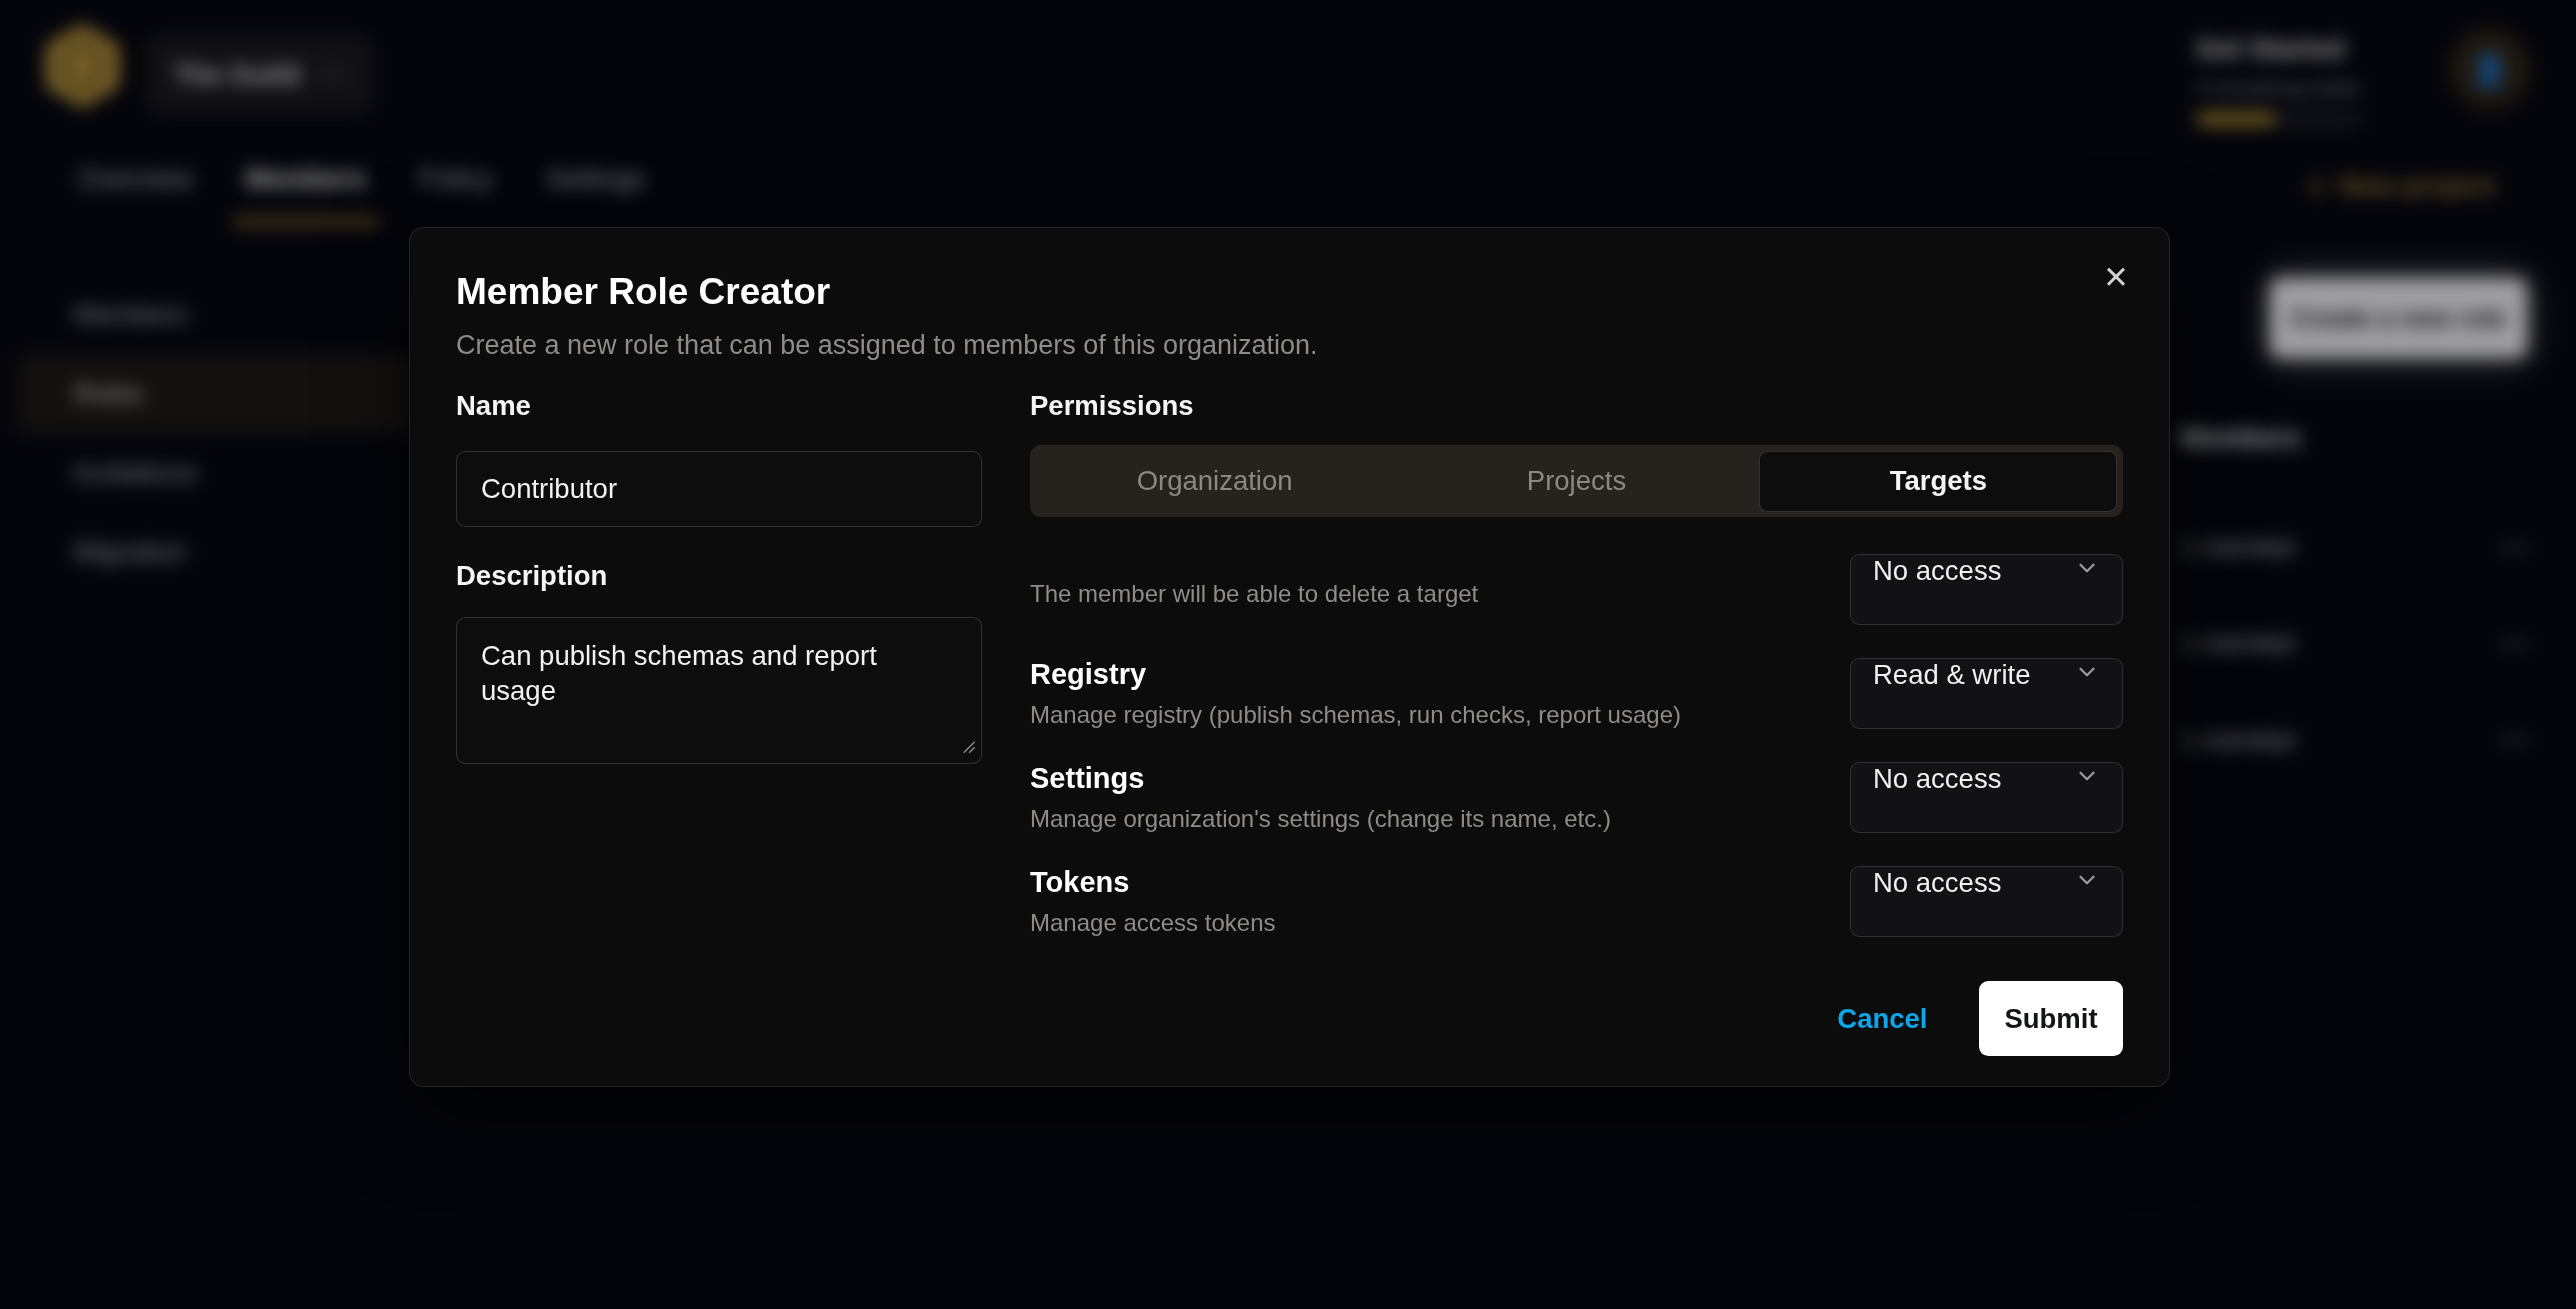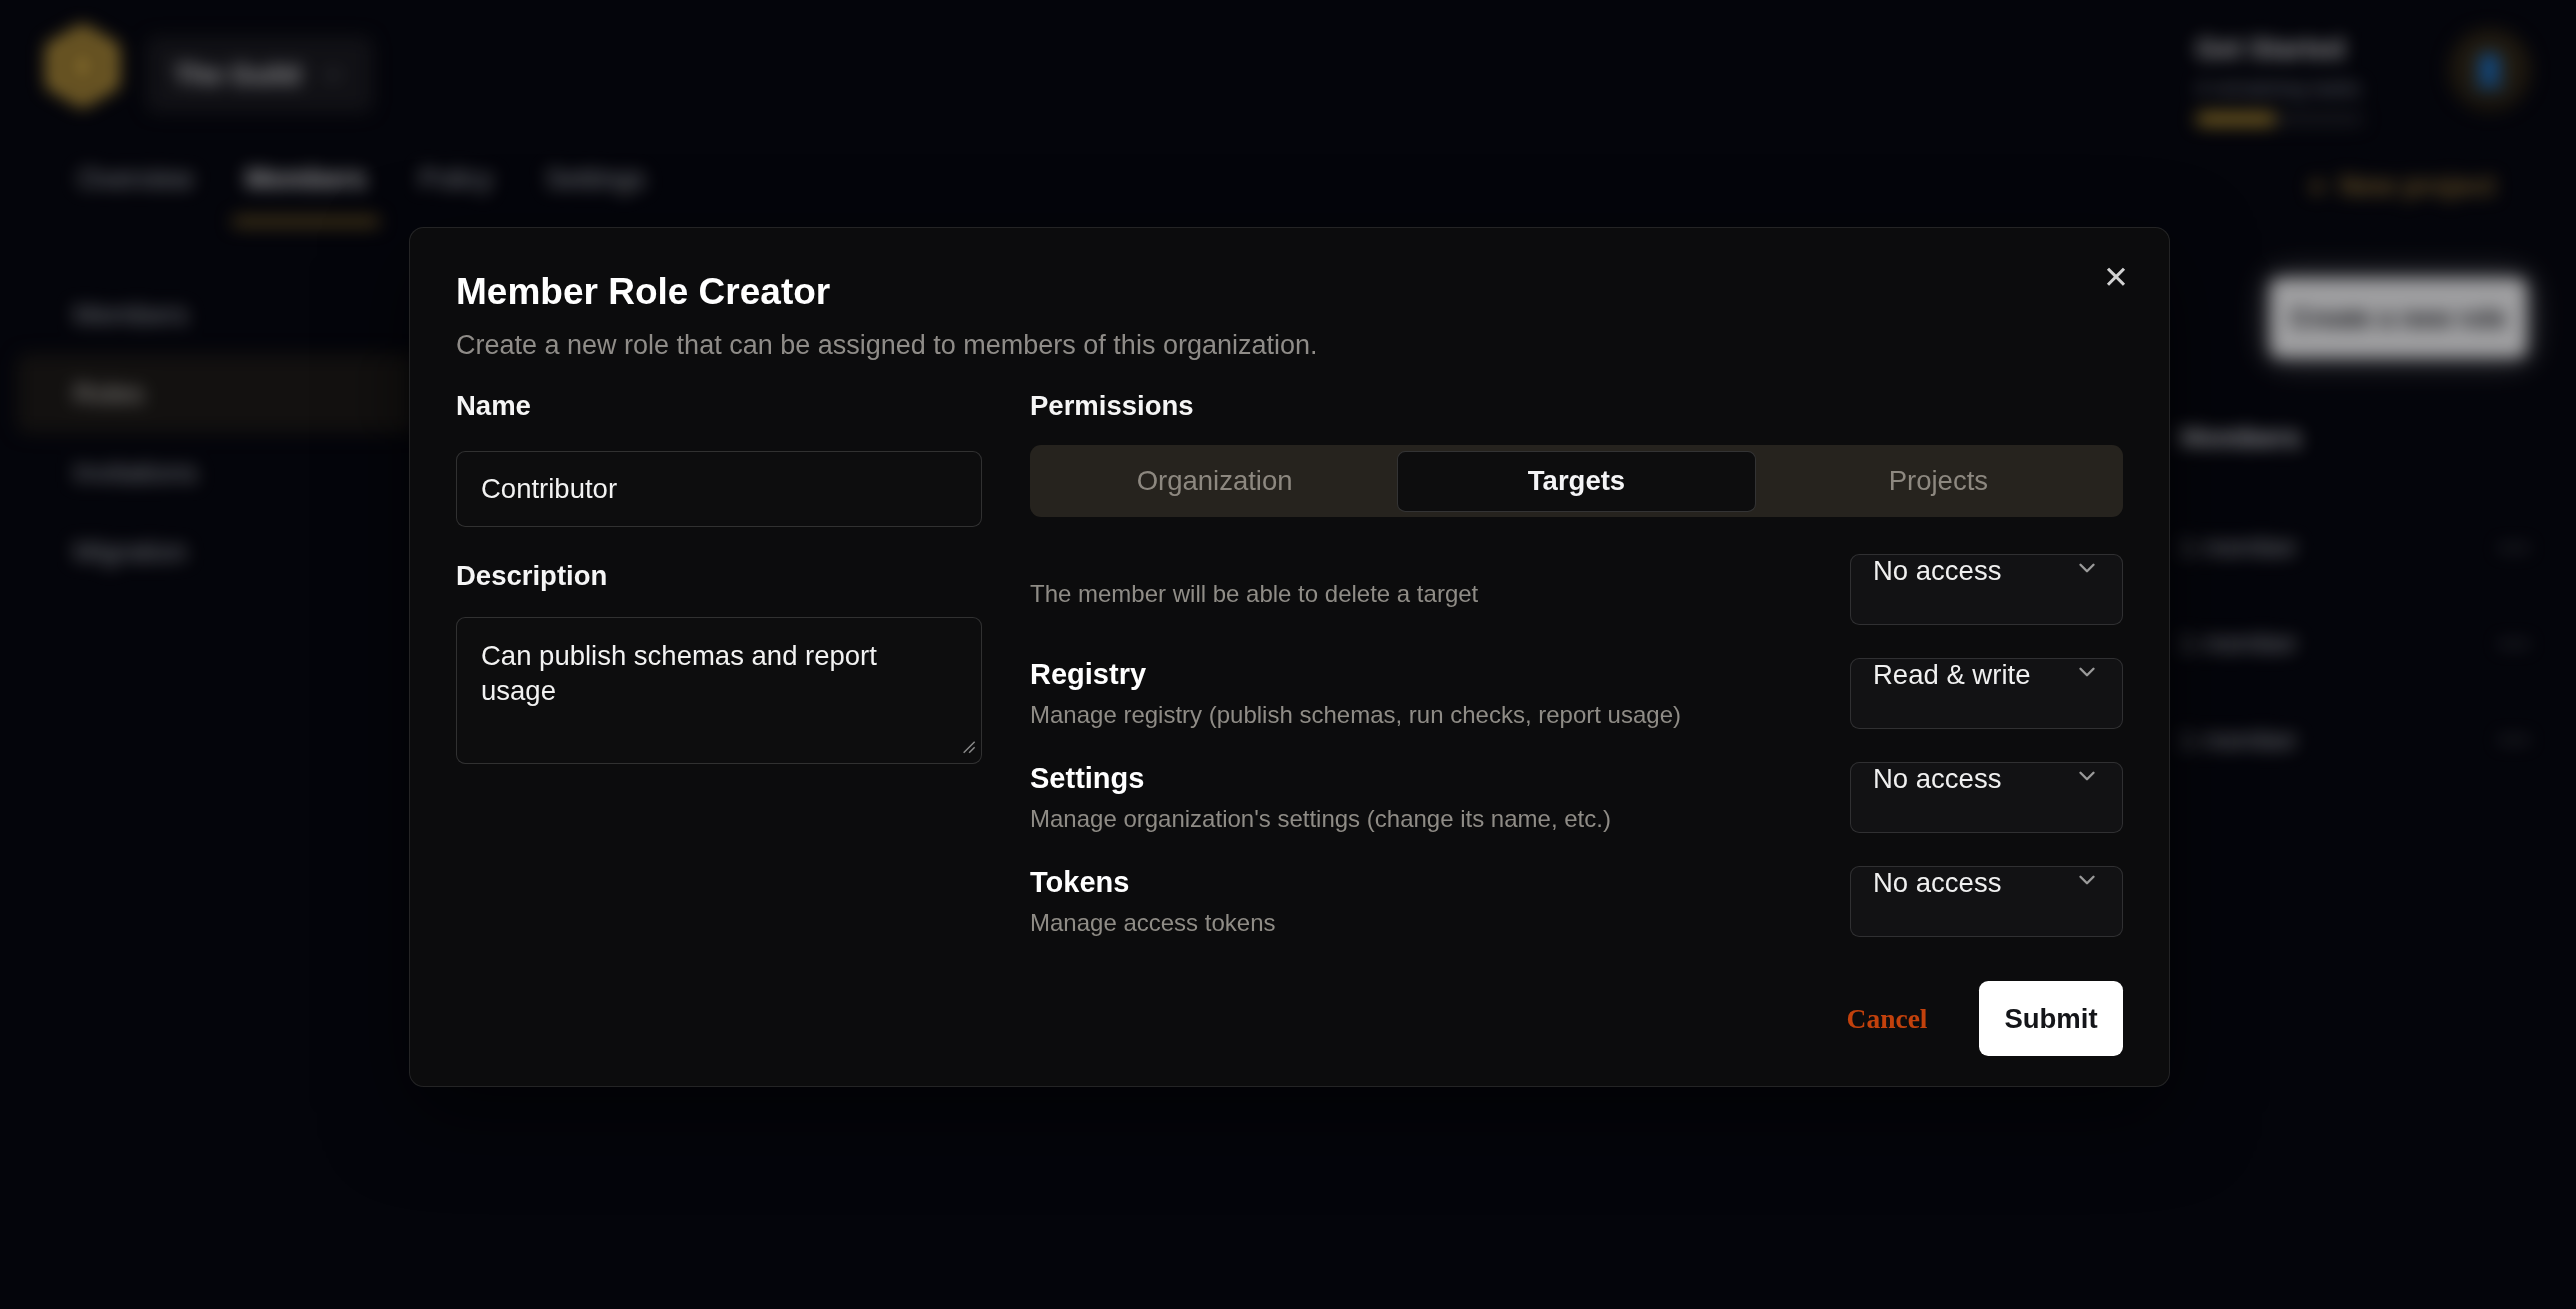--- a/index.html
+++ b/index.html
@@ -152,22 +152,22 @@
     width:273px; height:71px; flex:none; border-radius:9.2px;
     background:#121214; border:0.9px solid rgba(255,255,255,0.13);
     display:flex; align-items:flex-start; justify-content:space-between;
     padding:0 22px; cursor:pointer;
   }
   .perm-select .val { font-size:27.5px; color:#f0f0f0; }
   .perm-select .chev { display:flex; color:#9a9a9a; }
 
   .modal-footer { display:flex; justify-content:flex-end; align-items:center; gap:27.5px; margin-top:44px; }
   .btn-cancel {
-    background:transparent; border:none; color:#c2410c; font-size:27.5px; font-weight:600;
-    padding:18.4px 24px; cursor:pointer; font-family:Liberation Serif, serif;
+    background:transparent; border:none; color:#0ea5e9; font-size:27.5px; font-weight:600;
+    padding:18.4px 24px; cursor:pointer; font-family:Liberation Sans, sans-serif;
   }
   .btn-submit {
     background:#ffffff; border:none; color:#141519; font-size:27.5px; font-weight:600;
     width:144px; height:75px; border-radius:9.2px; cursor:pointer;
     font-family:"Liberation Sans", sans-serif;
   }
 </style>
 </head>
 <body>
 
@@ -282,25 +282,25 @@
       </div>
     </div>
 
     <div class="col-right">
       <div class="field-label">Permissions</div>
 
       <div class="tab-group">
         <div class="perm-tab">
           <span>Organization</span>
         </div>
+        <div class="perm-tab">
+          <span>Projects</span>
+        </div>
         <div class="perm-tab active">
           <span>Targets</span>
-        </div>
-        <div class="perm-tab">
-          <span>Projects</span>
         </div>
       </div>
 
       <div class="perm-row first">
         <div>
           <div class="perm-desc">The member will be able to delete a target</div>
         </div>
         <div class="perm-select">
           <span class="val">No access</span>
           <span class="chev">

